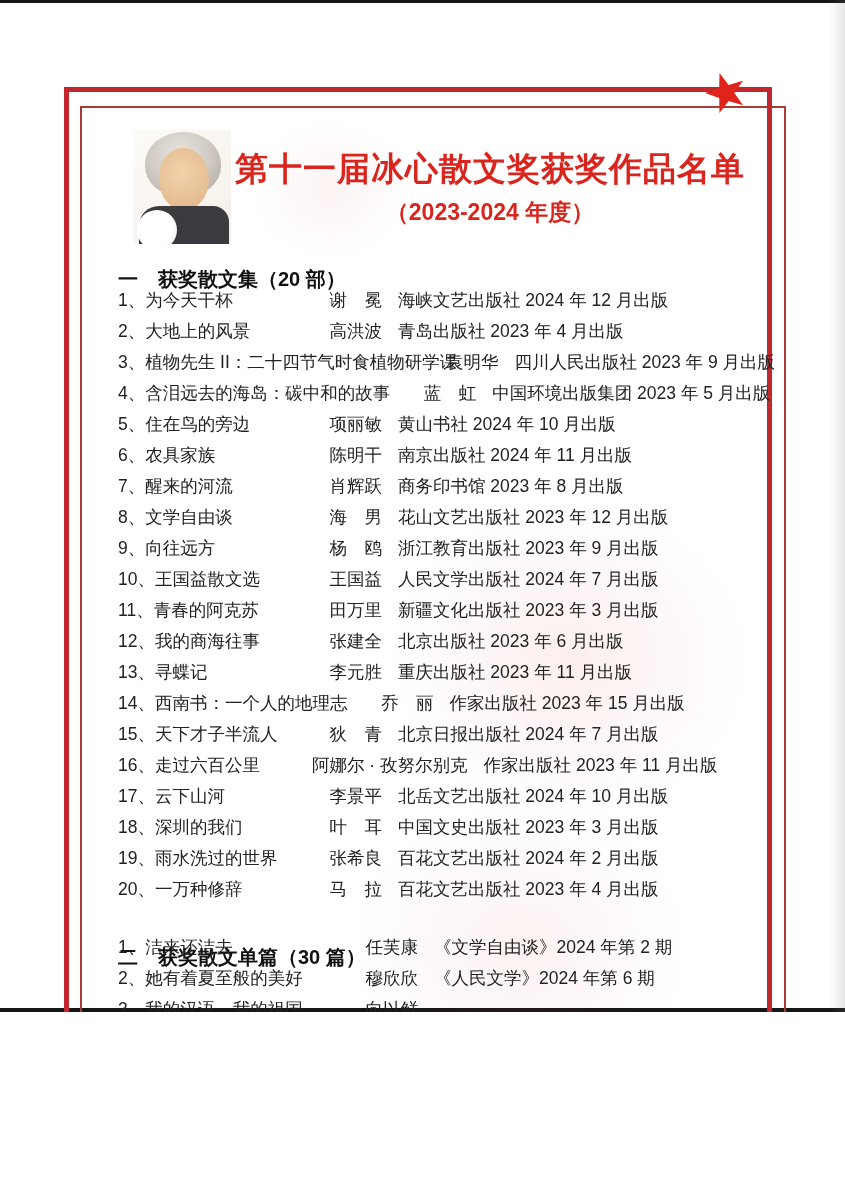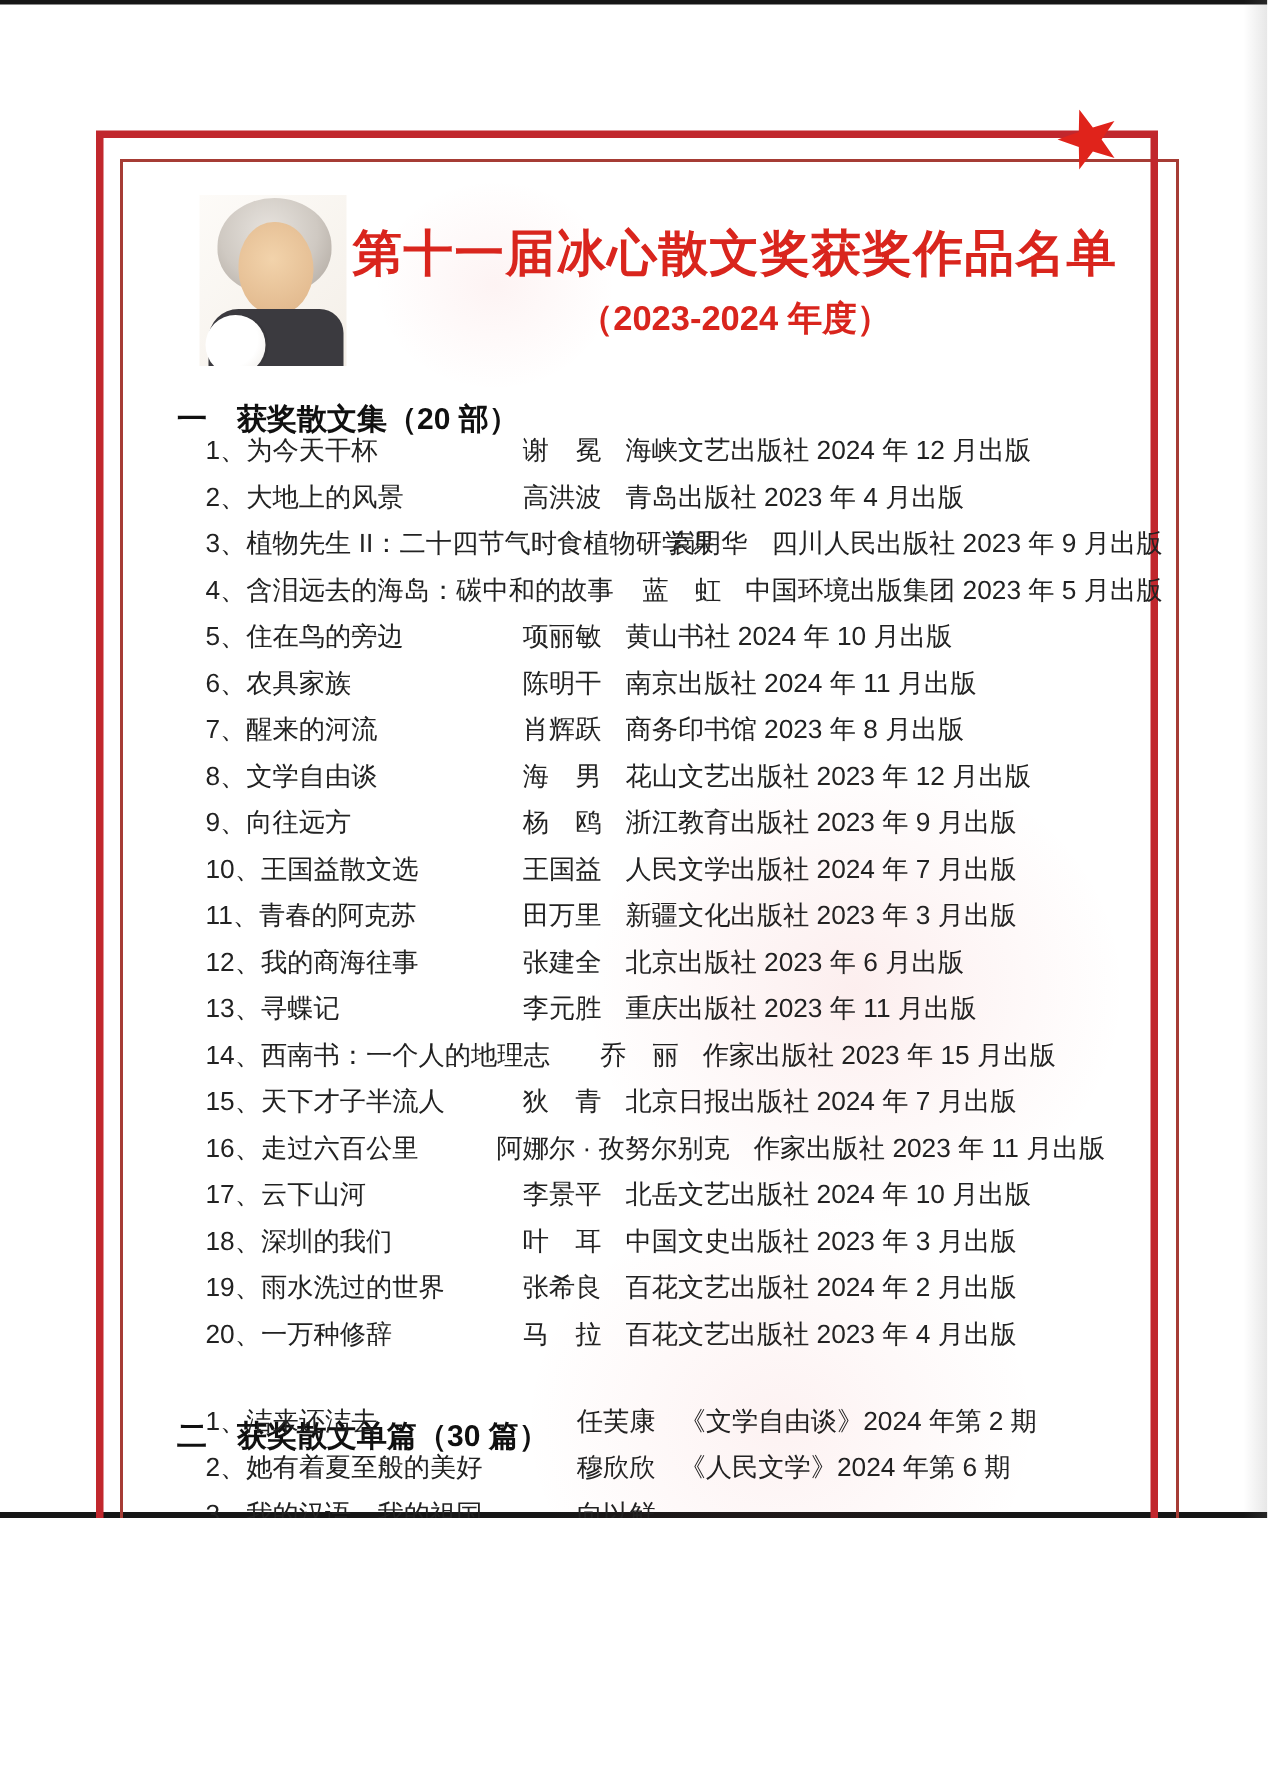--- a/index.html
+++ b/index.html
@@ -72,21 +72,21 @@
   .section-heading {
     position: absolute; left: 118px; margin: 0;
     font-size: 20px; font-weight: 700; color: #101010; white-space: nowrap;
   }
   .heading-1 { top: 250px; margin-top: 16px; }
   .heading-2 { top: 944px; }
   .list { position: absolute; left: 118px; right: 70px; }
   .list-1 { top: 285px; }
   .list-2 { top: 932px; }
   .row { display: flex; align-items: baseline; height: 31px; line-height: 31px;
-         font-size: 17.5px; color: var(--text-ink, #222); white-space: nowrap; margin-left: 19px; }
+         font-size: 17.5px; color: var(--text-ink, #222); white-space: nowrap; }
   .col-title { min-width: 178px; padding-right: 16px; }
   .list-2 .col-title { min-width: 214px; }
   .col-author { min-width: 70px; padding-right: 16px; text-align: right; }
   .col-pub { flex: 0 0 auto; }
 </style>
 </head>
 <body>
 
 <div class="page">
 

